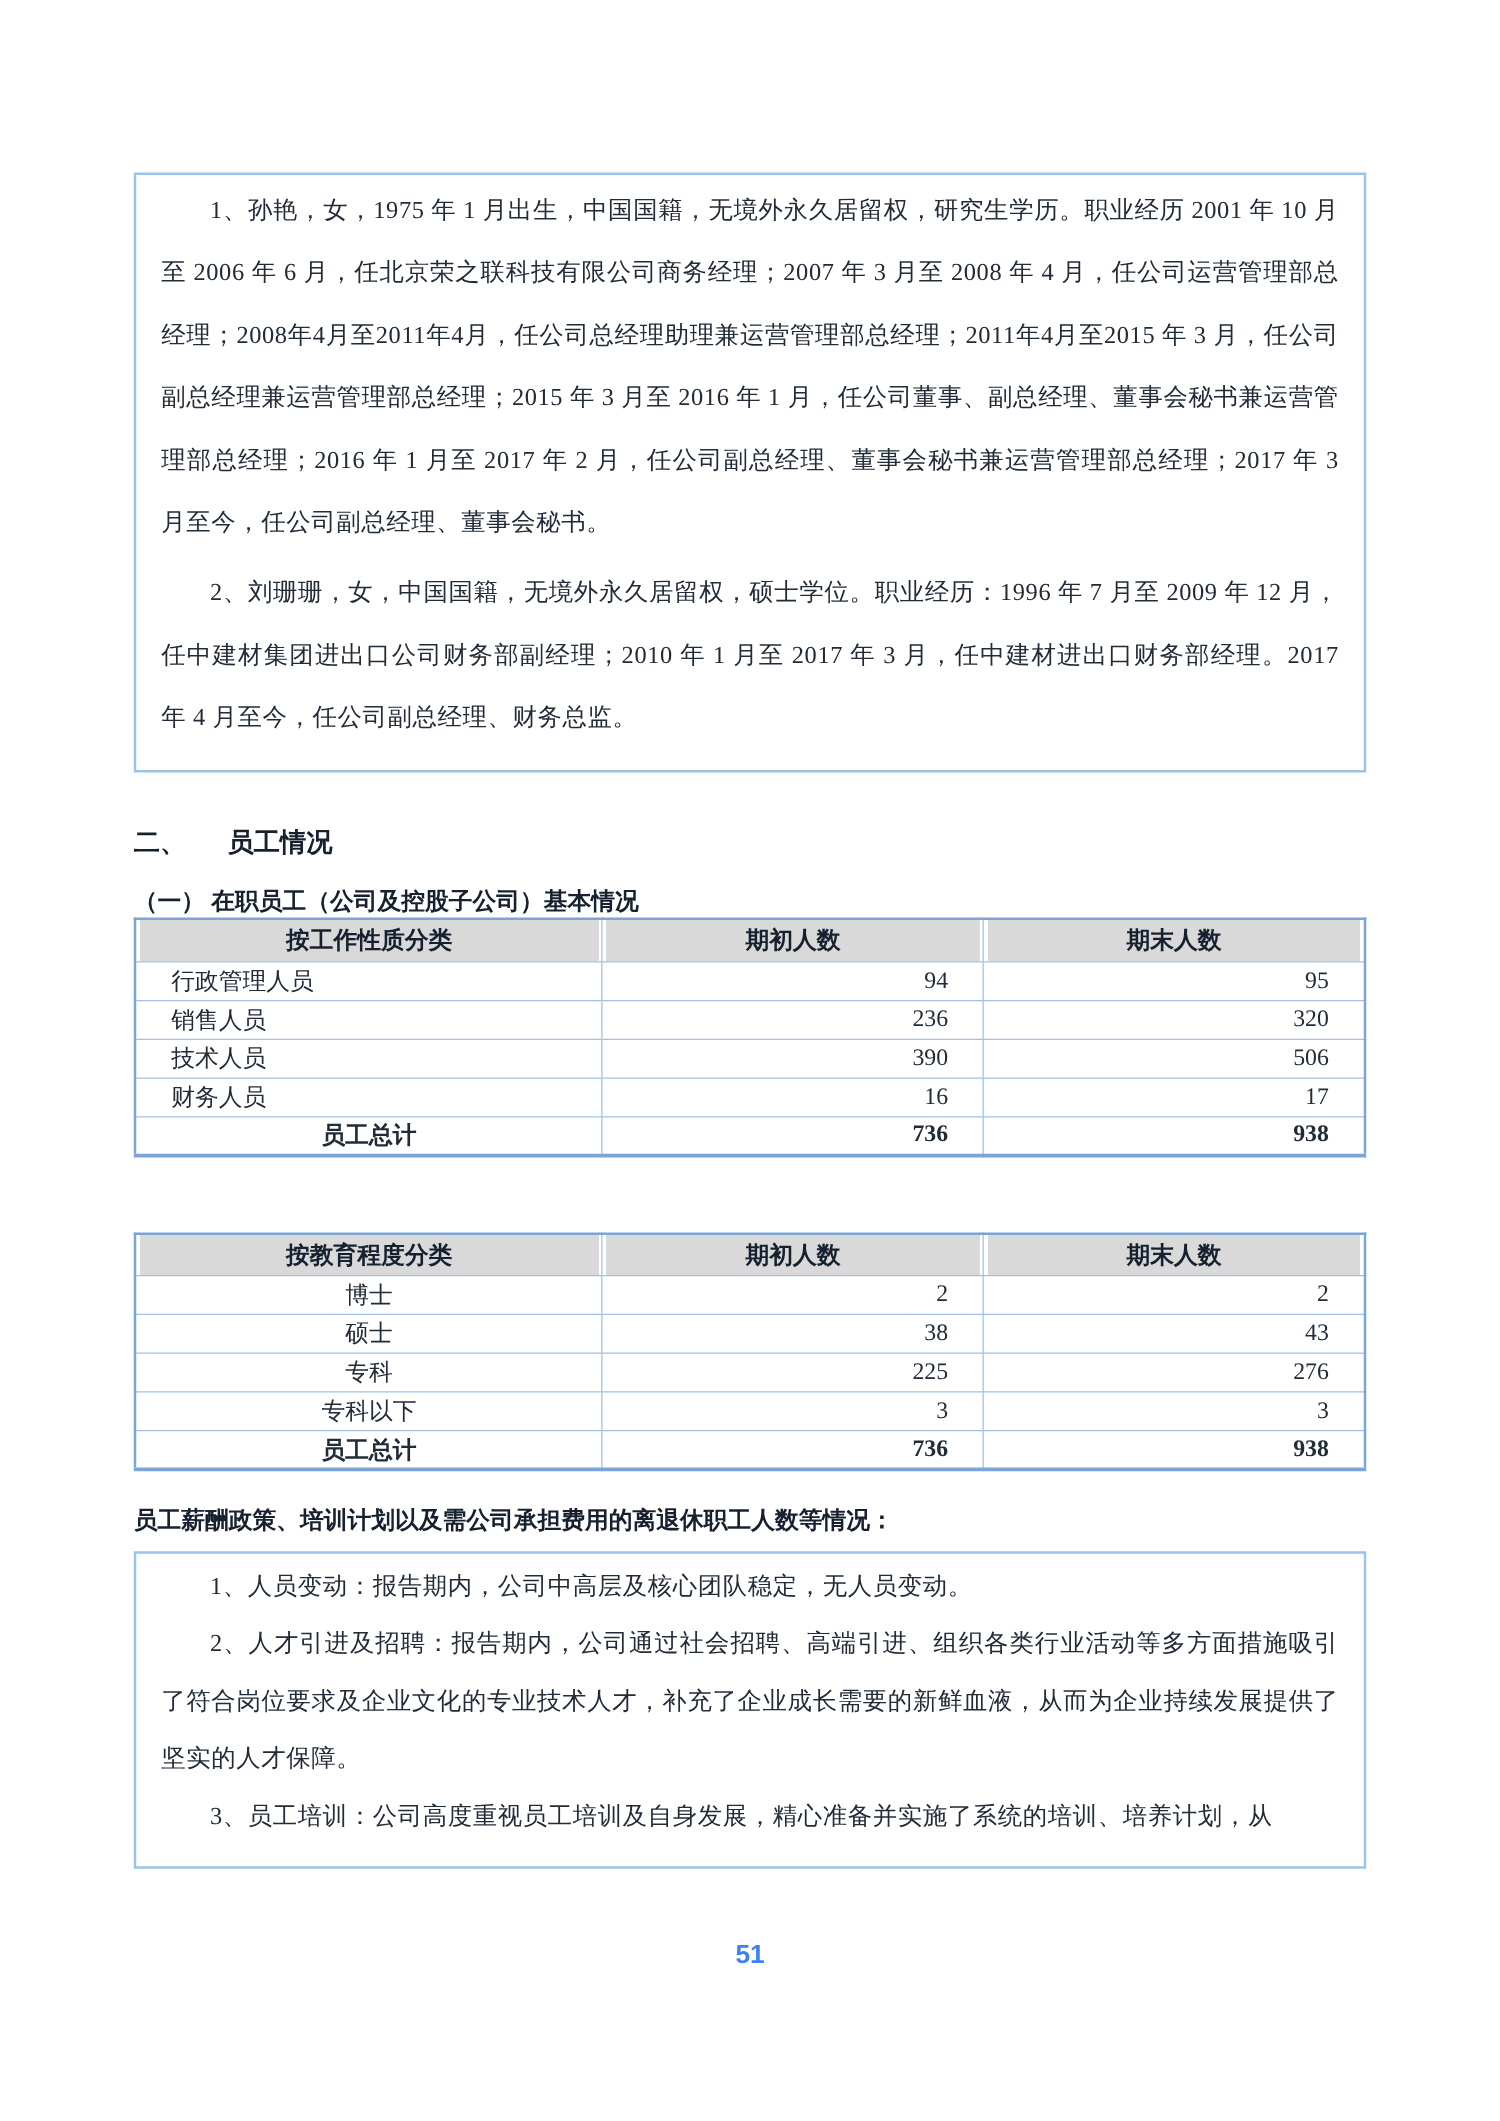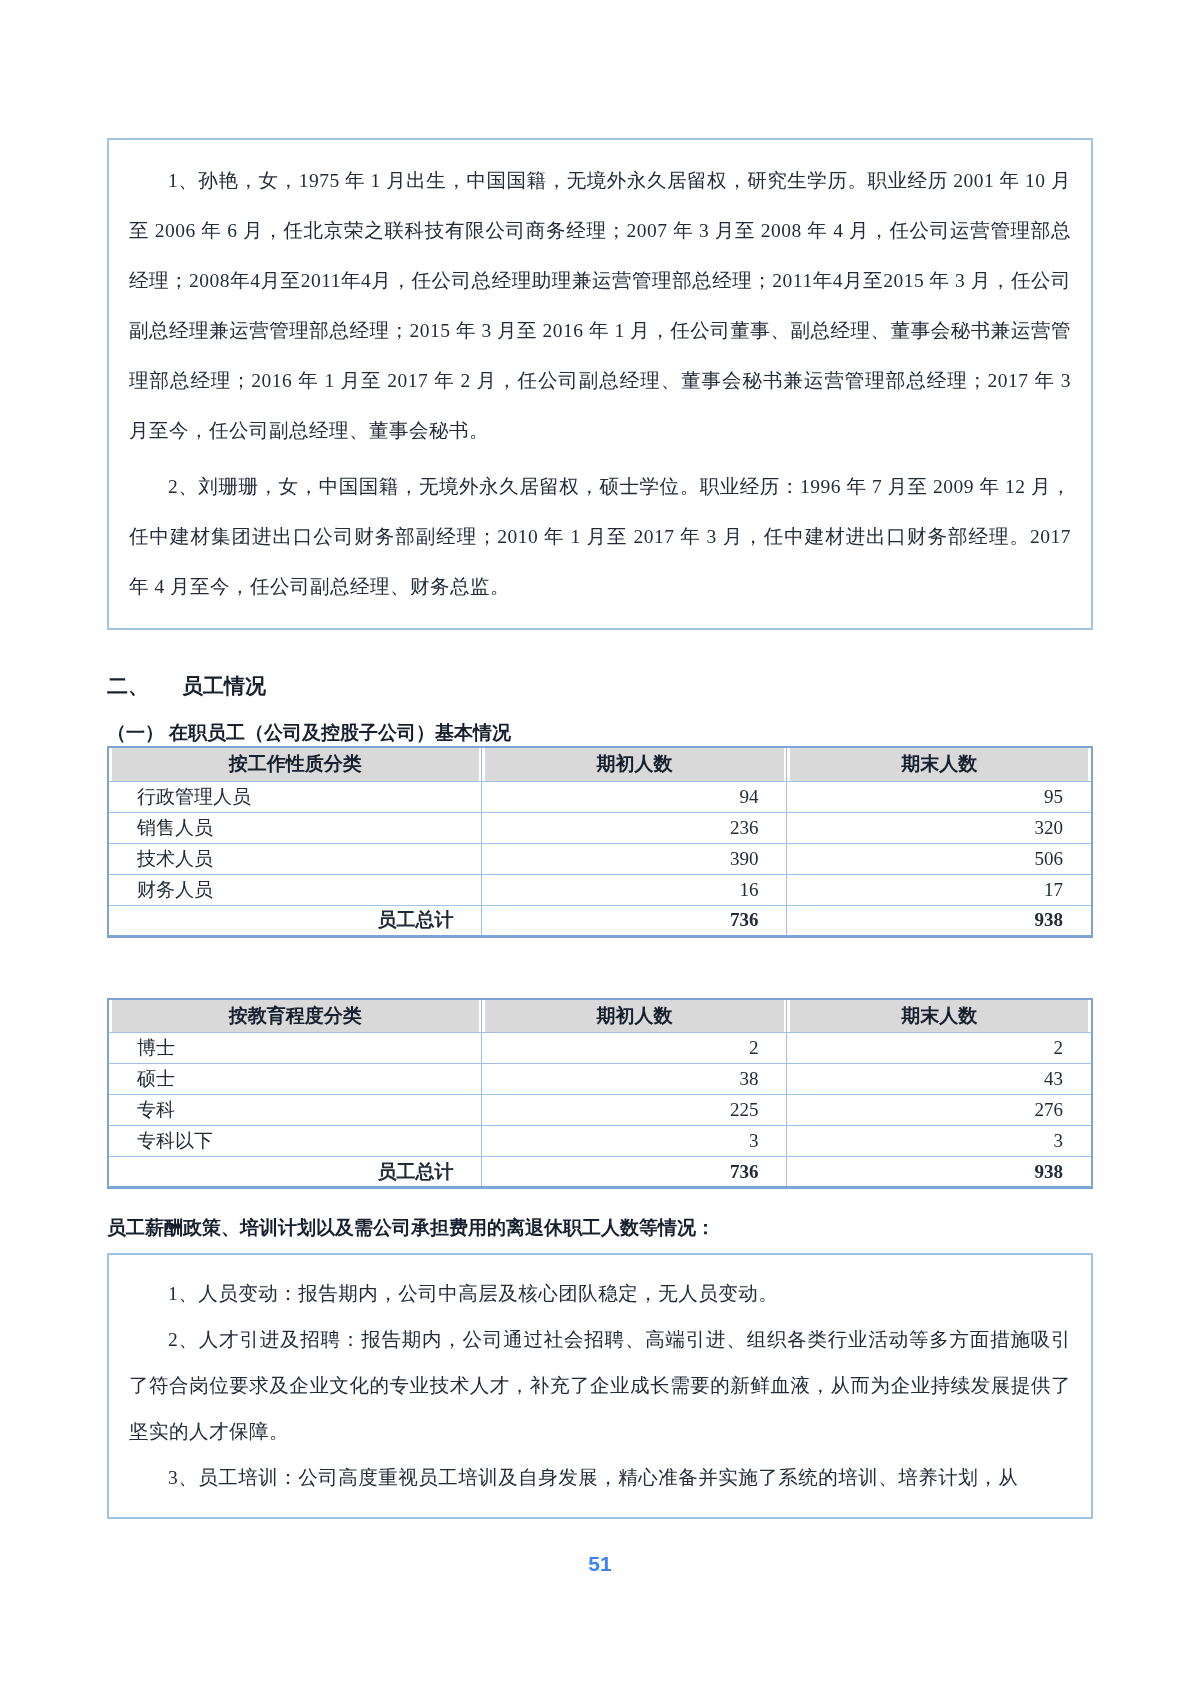--- a/index.html
+++ b/index.html
@@ -11,21 +11,21 @@
     font-family: "Liberation Serif", "DejaVu Serif", serif;
     position: relative;
     overflow: hidden;
   }
   .content { padding: 0 107px; }
   .spacer-top { height: 138px; }
 
   
   .text-box {
     border: 2px solid #9dc3e6;
-    padding: 16px 20px 16px 20px;
+    padding: 4px 20px 16px 20px;
     background: #fff;
   }
   .text-box p {
     margin: 0;
     text-indent: 2em;
     text-align: justify;
     font-size: 19.5px;
     line-height: 50px;
     letter-spacing: 0.5px;
   }
@@ -83,26 +83,26 @@
     border-top: none;
     text-align: center;
     color: #16202e;
   }
   table.data-table td {
     height: 31px;
     border: 1px solid #9fc1e4;
     padding: 0 28px;
   }
   td.cat-left  { text-align: left;  padding-left: 10px; }
-  td.cat-center{ text-align: left; }
+  td.cat-center{ text-align: center; }
   td.num { text-align: right; padding-right: 14px; }
   tr.total-row td { font-weight: bold; }
   tr.total-row td.num { font-family: "Liberation Serif", "DejaVu Serif", serif; }
   tr.total-row td:first-child {
-    text-align: right;
+    text-align: center;
     font-family: "Liberation Sans", "DejaVu Sans", sans-serif;
   }
 
   .page-number {
     position: absolute;
     left: 0; right: 0;
     top: 1552px;
     text-align: center;
     font-family: "Liberation Sans", "DejaVu Sans", sans-serif;
     font-weight: bold;

